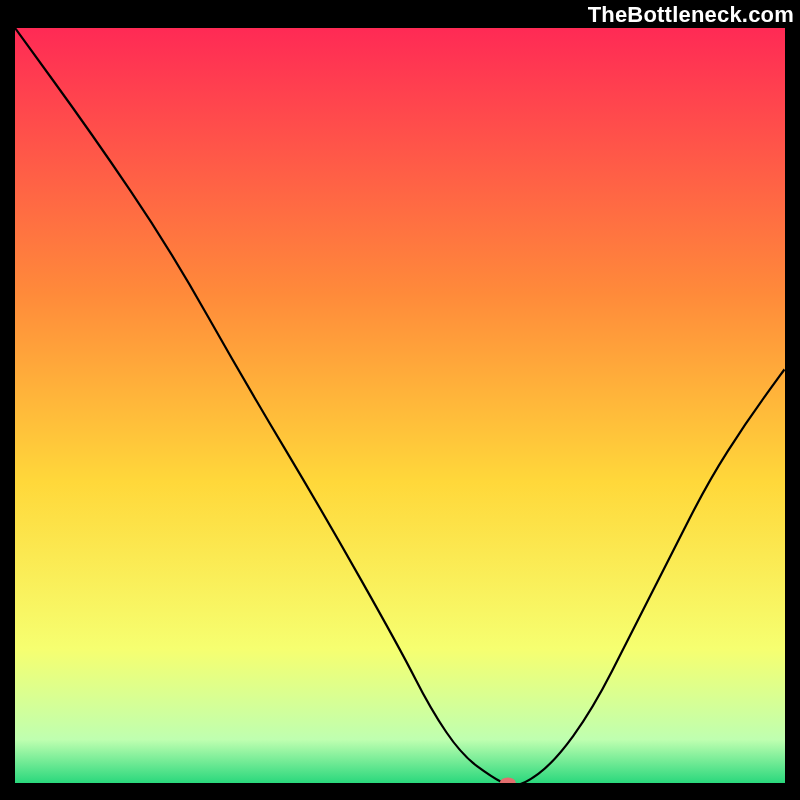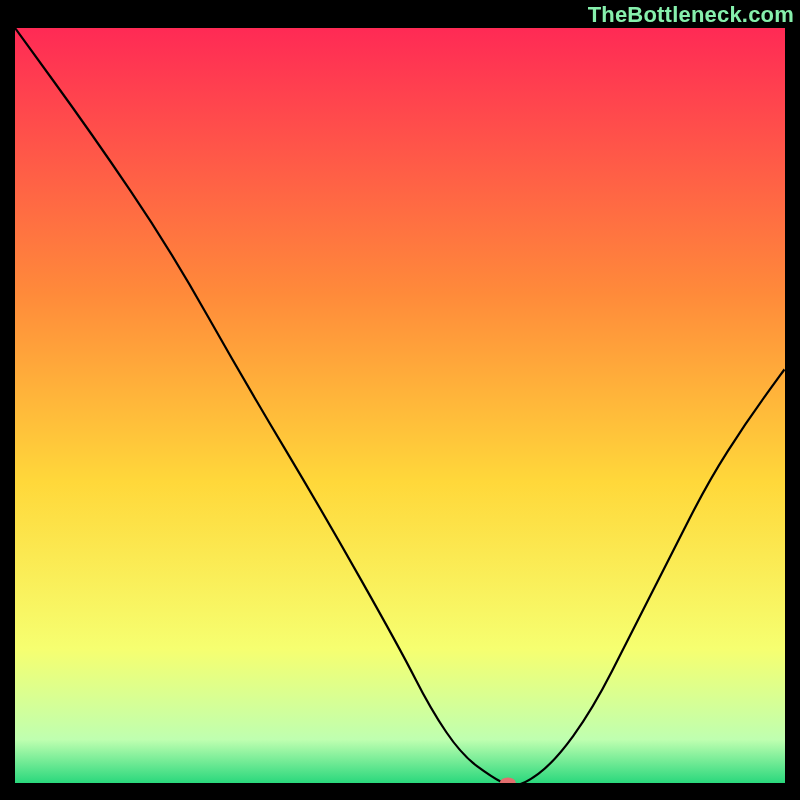--- a/index.html
+++ b/index.html
@@ -14,21 +14,21 @@
   .outer {
     position: relative;
     width: 800px;
     height: 800px;
     background: #000;
   }
   .watermark {
     position: absolute;
     top: 2px;
     right: 6px;
-    color: #86efac;
+    color: #ffffff;
     font-size: 22px;
     font-weight: 600;
     letter-spacing: 0.2px;
     z-index: 5;
   }
   .plot-area {
     position: absolute;
     left: 15px;
     top: 28px;
     width: 770px;

